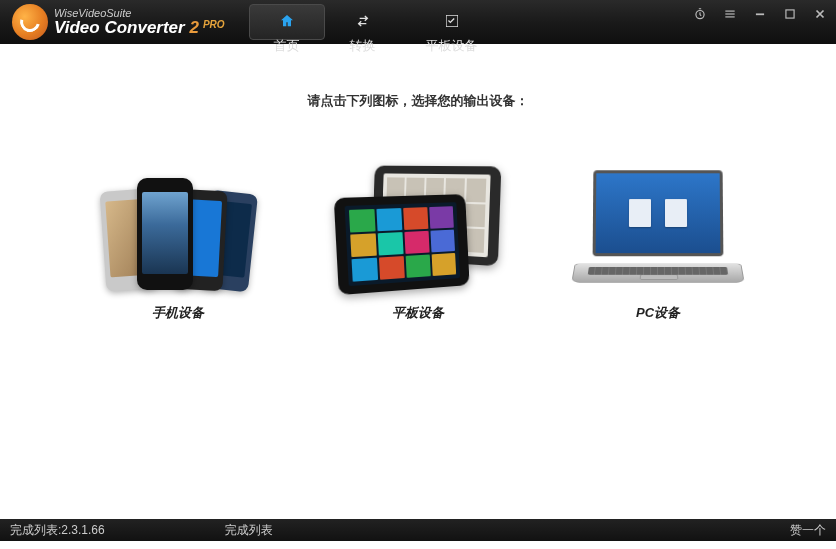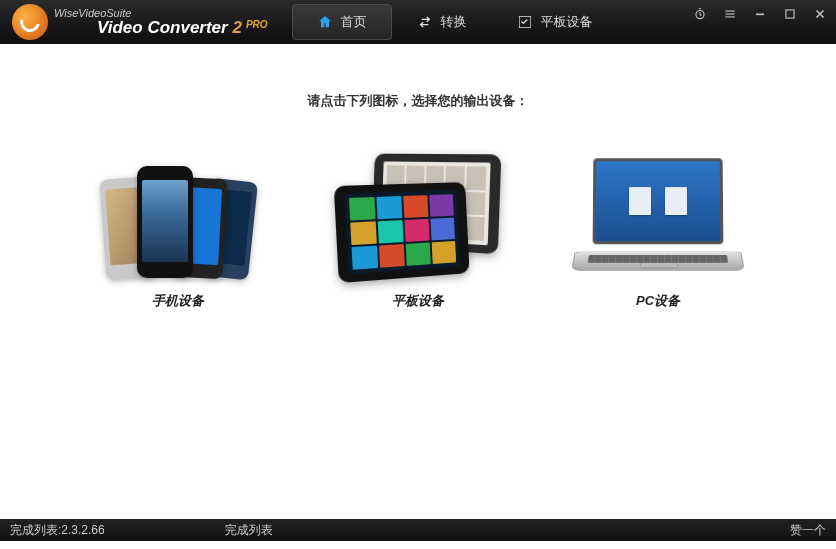--- a/index.html
+++ b/index.html
@@ -43,21 +43,21 @@
   border-right-color: transparent;
   border-radius: 50%;
   transform: rotate(-30deg);
 }
 .logo-text {
   display: flex;
   flex-direction: column;
   line-height: 1.1;
 }
 .logo-line1 { color: #ccc; font-size: 11px; font-style: italic; }
-.logo-line2 { color: #fff; font-size: 17px; font-weight: bold; font-style: italic; margin-left: 43px; }
+.logo-line2 { color: #fff; font-size: 17px; font-weight: bold; font-style: italic; }
 .logo-line2 .num { color: #e89a3c; }
 .badge-pro { color: #e6a43c; font-size: 10px; font-weight: bold; font-style: italic; margin-left: 4px; vertical-align: top; }
 
 .tabs {
   display: flex;
   gap: 0;
   margin-left: 24px;
   height: 100%;
   align-items: center;
 }
@@ -65,20 +65,21 @@
   display: flex;
   align-items: center;
   gap: 8px;
   color: #ddd;
   font-size: 13px;
   padding: 8px 24px;
   height: 36px;
   cursor: pointer;
   border-radius: 4px;
   border: 1px solid transparent;
+  flex-direction: column;
 }
 .tab.active {
   background: linear-gradient(to bottom, #3a3a3a, #242424);
   border: 1px solid #4a4a4a;
 }
 .tab-icon { width: 16px; height: 16px; display: inline-flex; align-items: center; justify-content: center; fill: #2aa3ef; color: #2aa3ef; }
 .tab-icon svg, .tab-icon path { fill: currentColor; }
 .tab:not(.active) .tab-icon { color: #e0e0e0; fill: #e0e0e0; }
 
 .win-controls {
@@ -102,21 +103,21 @@
 .main {
   height: calc(549px - 52px - 22px);
   background: #fff;
   padding-top: 48px;
   text-align: center;
 }
 .prompt {
   color: #333;
   font-size: 13px;
   font-weight: bold;
-  margin-bottom: 28px;
+  margin-bottom: 40px;
 }
 .devices {
   display: flex;
   justify-content: center;
   gap: 70px;
 }
 .device {
   display: flex;
   flex-direction: column;
   align-items: center;
@@ -375,18 +376,18 @@
         </div>
       </div>
       <div class="device-label">PC设备</div>
     </div>
 
   </div>
 </div>
 
 <div class="statusbar">
   <span class="status-item">
-    <span>完成列表:</span><span>2.3.2.66</span>
+    <span>完成列表:</span><span>2.3.1.66</span>
   </span>
   <span class="status-item check-upd">完成列表</span>
   <span class="spacer"></span>
   <span class="status-item">赞一个</span>
 </div>
 
 </body></html>

